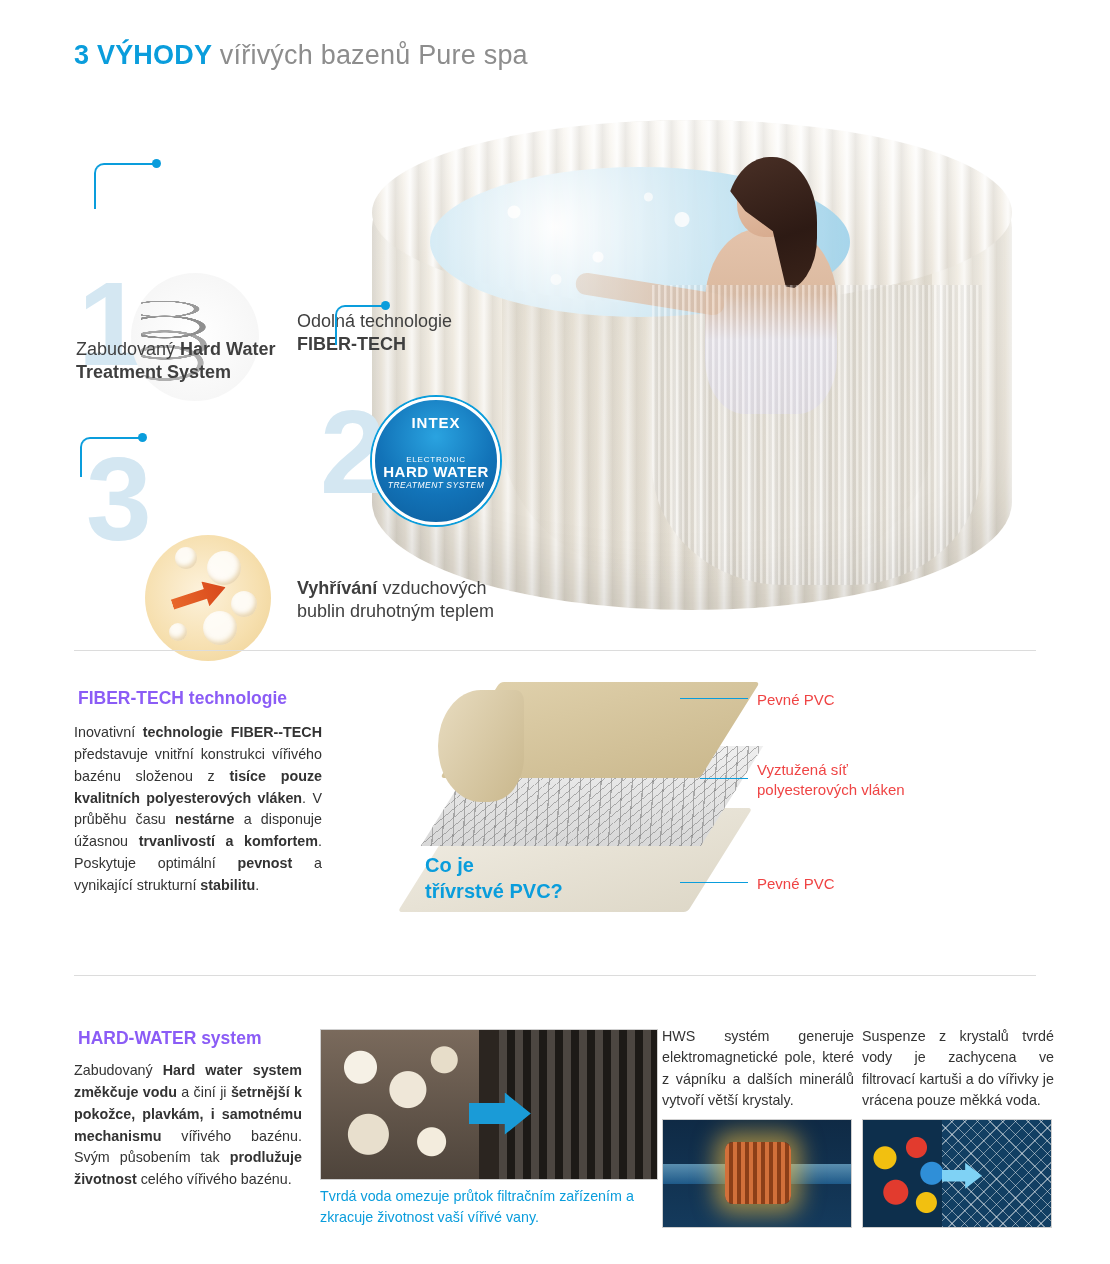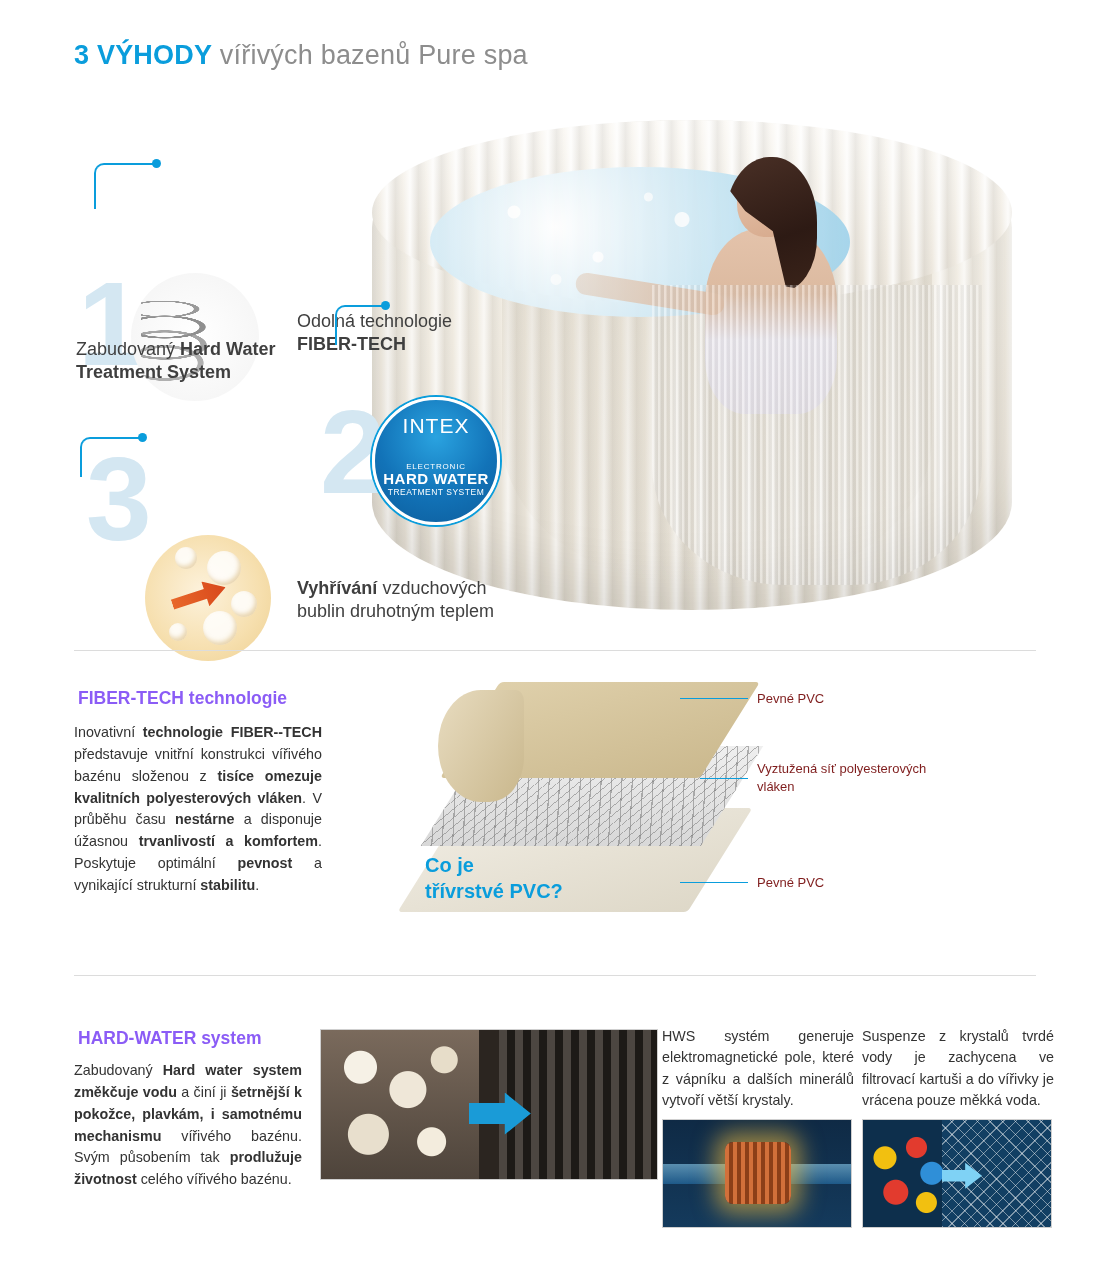--- a/index.html
+++ b/index.html
@@ -128,24 +128,24 @@
   }
 
   
   .badge {
     position:absolute; left:372px; top:302px; width:128px; height:128px; border-radius:50%;
     background:radial-gradient(circle at 50% 30%, #2aa3e0 0%, #1273b8 55%, #0d5d9c 100%);
     border:3px solid #ffffff;
     box-shadow:0 0 0 2px #0a9ddc;
     color:#fff; text-align:center;
   }
-  .badge .intex { font-size:21px; font-weight:normal; letter-spacing:1px; margin-top:14px; }
+  .badge .intex { font-size:15px; font-weight:bold; letter-spacing:1px; margin-top:14px; }
   .badge .el { font-size:8px; letter-spacing:.8px; margin-top:24px; }
   .badge .hw { font-size:15px; font-weight:bold; letter-spacing:.5px; line-height:1.05; }
-  .badge .ts { font-size:8.5px; letter-spacing:.5px; }
+  .badge .ts { font-size:8.5px; letter-spacing:.5px;font-style:italic; }
 
   .cap { position:absolute; font-size:18px; line-height:1.3; color:#3f3f3f; }
   .cap b { font-weight:bold; }
 
   
   .divider { position:absolute; left:74px; width:962px; height:1px; background:#dcdcdc; }
 
   
   .sec-title { position:absolute; font-size:17.5px; font-weight:bold; color:#8b5cf6; }
   .body-col { position:absolute; width:248px; font-size:14.3px; line-height:1.53; text-align:justify; color:#333; }
@@ -171,21 +171,21 @@
       repeating-linear-gradient(-60deg, rgba(120,120,120,.55) 0 1px, transparent 1px 9px),
       linear-gradient(180deg,#efefef,#d8d8d8);
   }
   .pvc .bottom-sheet {
     position:absolute; left:30px; top:132px; width:290px; height:104px;
     background:linear-gradient(160deg,#f0ece2,#ded8c8);
     transform:skewX(-32deg);
     border-radius:4px;
   }
   .lead { position:absolute; height:1px; background:#0a9ddc; }
-  .lead-label { position:absolute; font-size:13px; color:#7f1d1d; line-height:1.35; }
+  .lead-label { position:absolute; font-size:15px; color:#ef4444; line-height:1.35; }
   .big-q { position:absolute; font-size:20px; font-weight:bold; color:#0a9ddc; line-height:1.3; }
 
   
   .photo { position:absolute; border:1px solid #cfcfcf; overflow:hidden; }
   .ph1 { left:320px; top:1029px; width:338px; height:151px;
          background:linear-gradient(90deg,#6b5b50 0 47%, #2b2520 47% 53%, #3a3333 53% 100%); }
   .ph1 .crystals{
     position:absolute; left:0; top:0; width:47%; height:100%;
     background:
       radial-gradient(circle at 25% 25%, #f6f1e6 0 16px, transparent 17px),
@@ -301,21 +301,21 @@
       <div class="arrow"></div>
     </div>
     <div class="cap" style="left:297px; top:482px; width:240px;">
       <b>Vyhřívání</b><span> vzduchových bublin druhotným teplem</span>
     </div>
   </div>
 
   <div class="divider" style="top:650px;"></div>
 
   <div class="sec-title" style="left:78px; top:688px;">FIBER-TECH technologie</div>
-  <div class="body-col" id="fiber-paragraph" style="left:74px; top:722px;">Inovativní <b>technologie FIBER--TECH</b> představuje vnitřní konstrukci vířivého bazénu složenou z <b>tisíce omezuje kvalitních polyesterových vláken</b>. V průběhu času <b>nestárne</b> a disponuje úžasnou <b>trvanlivostí a komfortem</b>. Poskytuje optimální <b>pevnost</b> a vynikající strukturní <b>stabilitu</b>.</div>
+  <div class="body-col" id="fiber-paragraph" style="left:74px; top:722px;">Inovativní <b>technologie FIBER--TECH</b> představuje vnitřní konstrukci vířivého bazénu složenou z <b>tisíce pouze kvalitních polyesterových vláken</b>. V průběhu času <b>nestárne</b> a disponuje úžasnou <b>trvanlivostí a komfortem</b>. Poskytuje optimální <b>pevnost</b> a vynikající strukturní <b>stabilitu</b>.</div>
 
   <div class="pvc">
     <div class="bottom-sheet"></div>
     <div class="mesh"></div>
     <div class="top-sheet"></div>
     <div class="curl"></div>
   </div>
 
   <div class="lead" style="left:680px; top:698px; width:68px;"></div>
   <div class="lead-label" style="left:757px; top:690px; width:180px;">Pevné PVC</div>
@@ -331,20 +331,21 @@
   <div class="divider" style="top:975px;"></div>
 
   <div class="sec-title" style="left:78px; top:1028px;">HARD-WATER system</div>
   <div class="body-col" id="hw-paragraph" style="left:74px; top:1060px; width:228px;">Zabudovaný <b>Hard water system změkčuje vodu</b> a činí ji <b>šetrnější k pokožce, plavkám, i samotnému mechanismu</b> vířivého bazénu. Svým působením tak <b>prodlužuje životnost</b> celého vířivého bazénu.</div>
 
   <div class="photo ph1">
     <div class="crystals"></div>
     <div class="pipes"></div>
     <div class="arrow2"></div>
   </div>
+  <div class="cap-small" style="left:320px; top:1186px; width:340px;">Tvrdá voda omezuje průtok filtračním zařízením a zkracuje životnost vaší vířivé vany.</div>
 
   <div class="col-text" style="left:662px; top:1026px; width:192px;">HWS systém generuje elektromagnetické pole, které z vápníku a dalších minerálů vytvoří větší krystaly.</div>
   <div class="photo ph2">
     <div class="tube"></div>
     <div class="coil"></div>
   </div>
 
   <div class="col-text" style="left:862px; top:1026px; width:192px;">Suspenze z krystalů tvrdé vody je zachycena ve filtrovací kartuši a do vířivky je vrácena pouze měkká voda.</div>
   <div class="photo ph3">
     <div class="net"></div>

